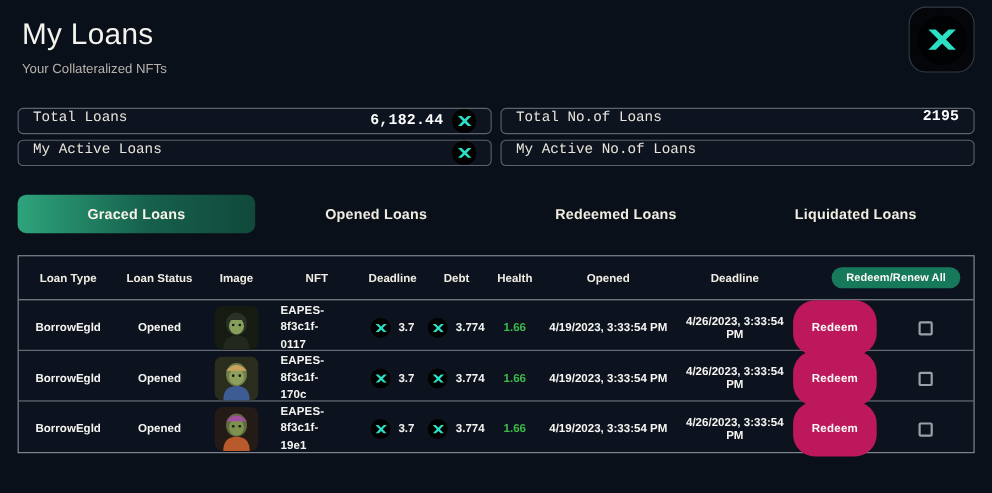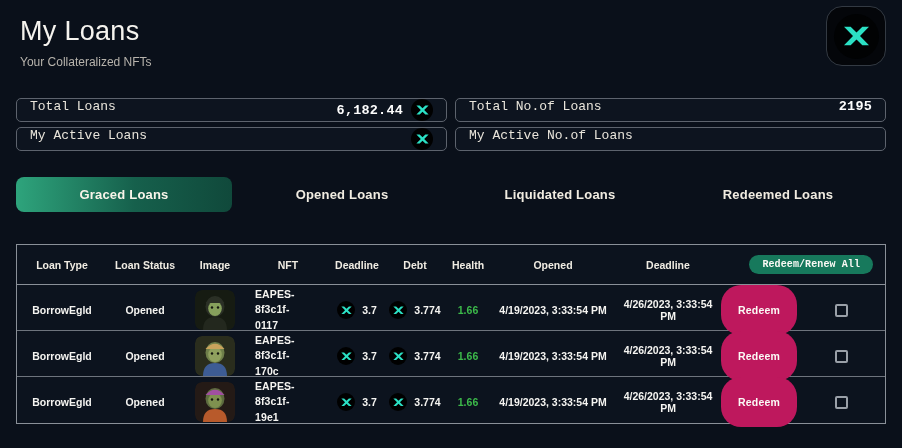--- a/index.html
+++ b/index.html
@@ -60,21 +60,21 @@
   .tab {
     height:35px; display:flex; align-items:center; justify-content:center;
     font-size:13px; font-weight:700; color:#f1ece1;
     background:transparent; border:none; border-radius:8px; cursor:pointer;
     font-family:inherit; letter-spacing:.2px;
   }
   .tab.active { background:linear-gradient(90deg,#2ea47c 0%,#16604c 55%,#10493b 100%); color:#f8f4e9; }
 
   
   .loan-table {
-    margin:32px 16px 0;
+    margin:20px 16px 0;
     border:1px solid #8a9098;
     background:#0c131e;
   }
   .tgrid {
     display:grid;
     grid-template-columns:90px 76px 64px 82px 56px 60px 46px 124px 106px 76px 1fr;
     align-items:center;
   }
   .thead { height:40px; border-bottom:1px solid #8a9098; }
   .th { font-size:10.5px; font-weight:700; color:#f0ece3; text-align:center; }
@@ -90,21 +90,21 @@
   .nft-avatar { width:40px; height:40px; border-radius:7px; overflow:hidden; display:block; }
 
   .btn-redeem {
     grid-column:auto; justify-self:center;
     background:#be185d; color:#fbfaf6; border:none; cursor:pointer;
     font-family:inherit; font-size:10.5px; font-weight:700;
     padding:19px 17px; border-radius:20px; letter-spacing:.2px;text-align:right;
   }
   .btn-redeem-all {
     background:#17795c; color:#fbfaf6; border:none; cursor:pointer;
-    font-family:Liberation Mono, monospace; font-size:10px; font-weight:700;
+    font-family:Liberation Sans, sans-serif; font-size:10px; font-weight:700;
     padding:4px 13px; border-radius:20px; letter-spacing:.1px;
   }
   .checkbox {
     width:13px; height:13px; border:2px solid #9aa0a8; border-radius:2px;
     display:inline-block; justify-self:center; cursor:pointer; background:transparent;
   }
   .td-check { display:flex; justify-content:center; }
 </style>
 </head>
 <body>
@@ -160,22 +160,22 @@
     <span class="stat-label">My Active No.of Loans</span>
     <span class="stat-right">
       <span class="stat-value"></span>
     </span>
   </div>
 </section>
 
 <nav class="tabs">
   <button class="tab active">Graced Loans</button>
   <button class="tab">Opened Loans</button>
+  <button class="tab">Redeemed Loans</button>
   <button class="tab">Liquidated Loans</button>
-  <button class="tab">Redeemed Loans</button>
 </nav>
 
 <section class="loan-table">
 
   <div class="tgrid thead">
     <span class="th">Loan Type</span>
     <span class="th">Loan Status</span>
     <span class="th">Image</span>
     <span class="th">NFT</span>
     <span class="th">Deadline</span>

